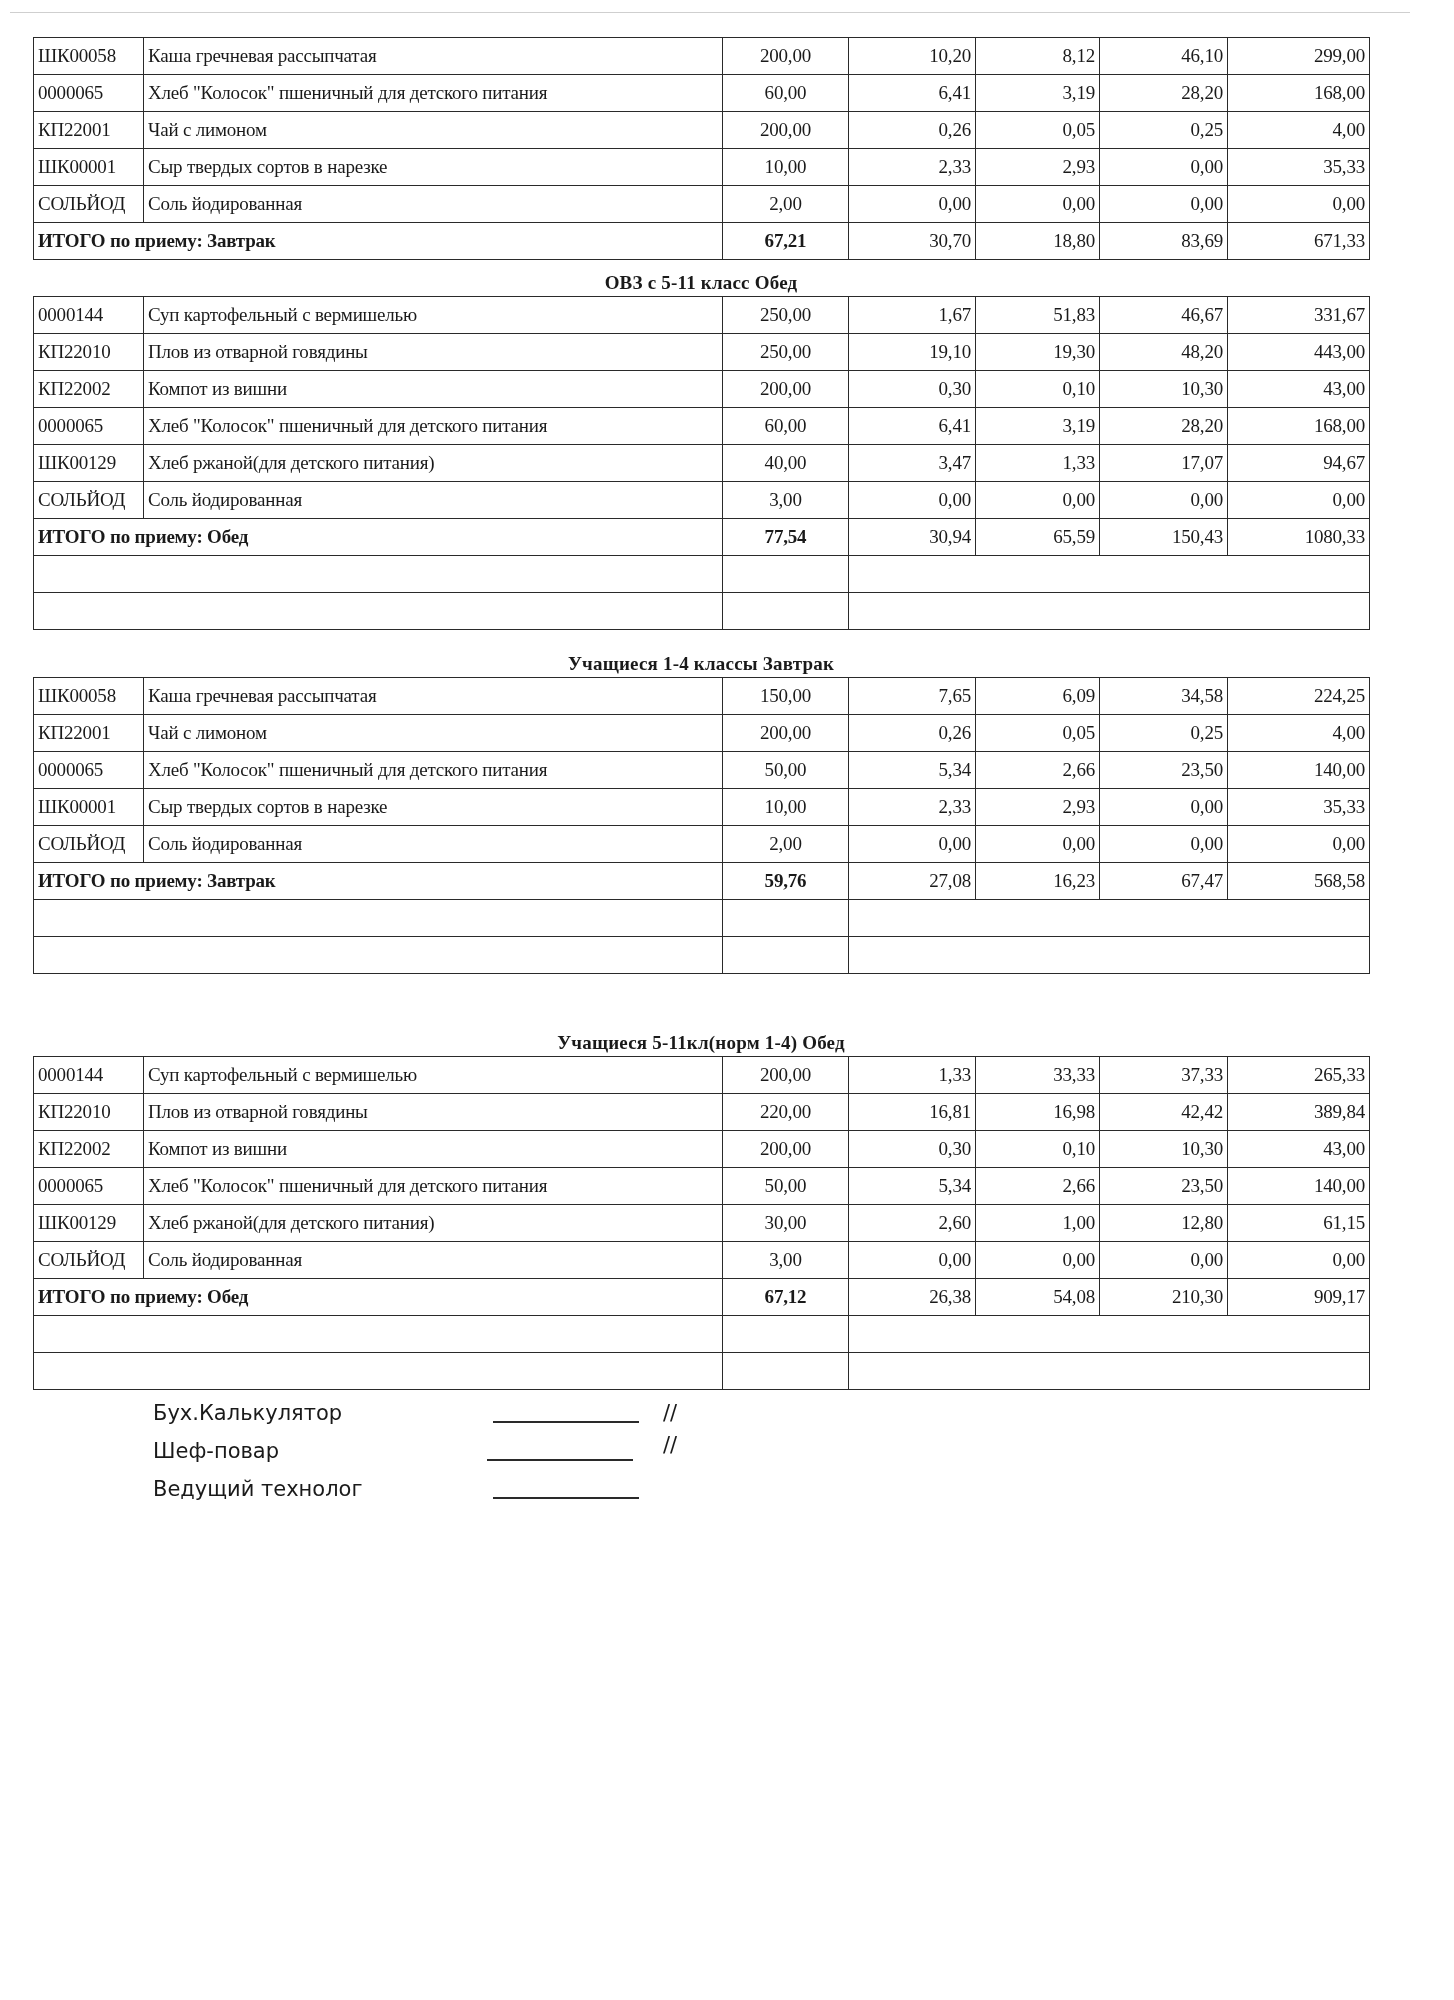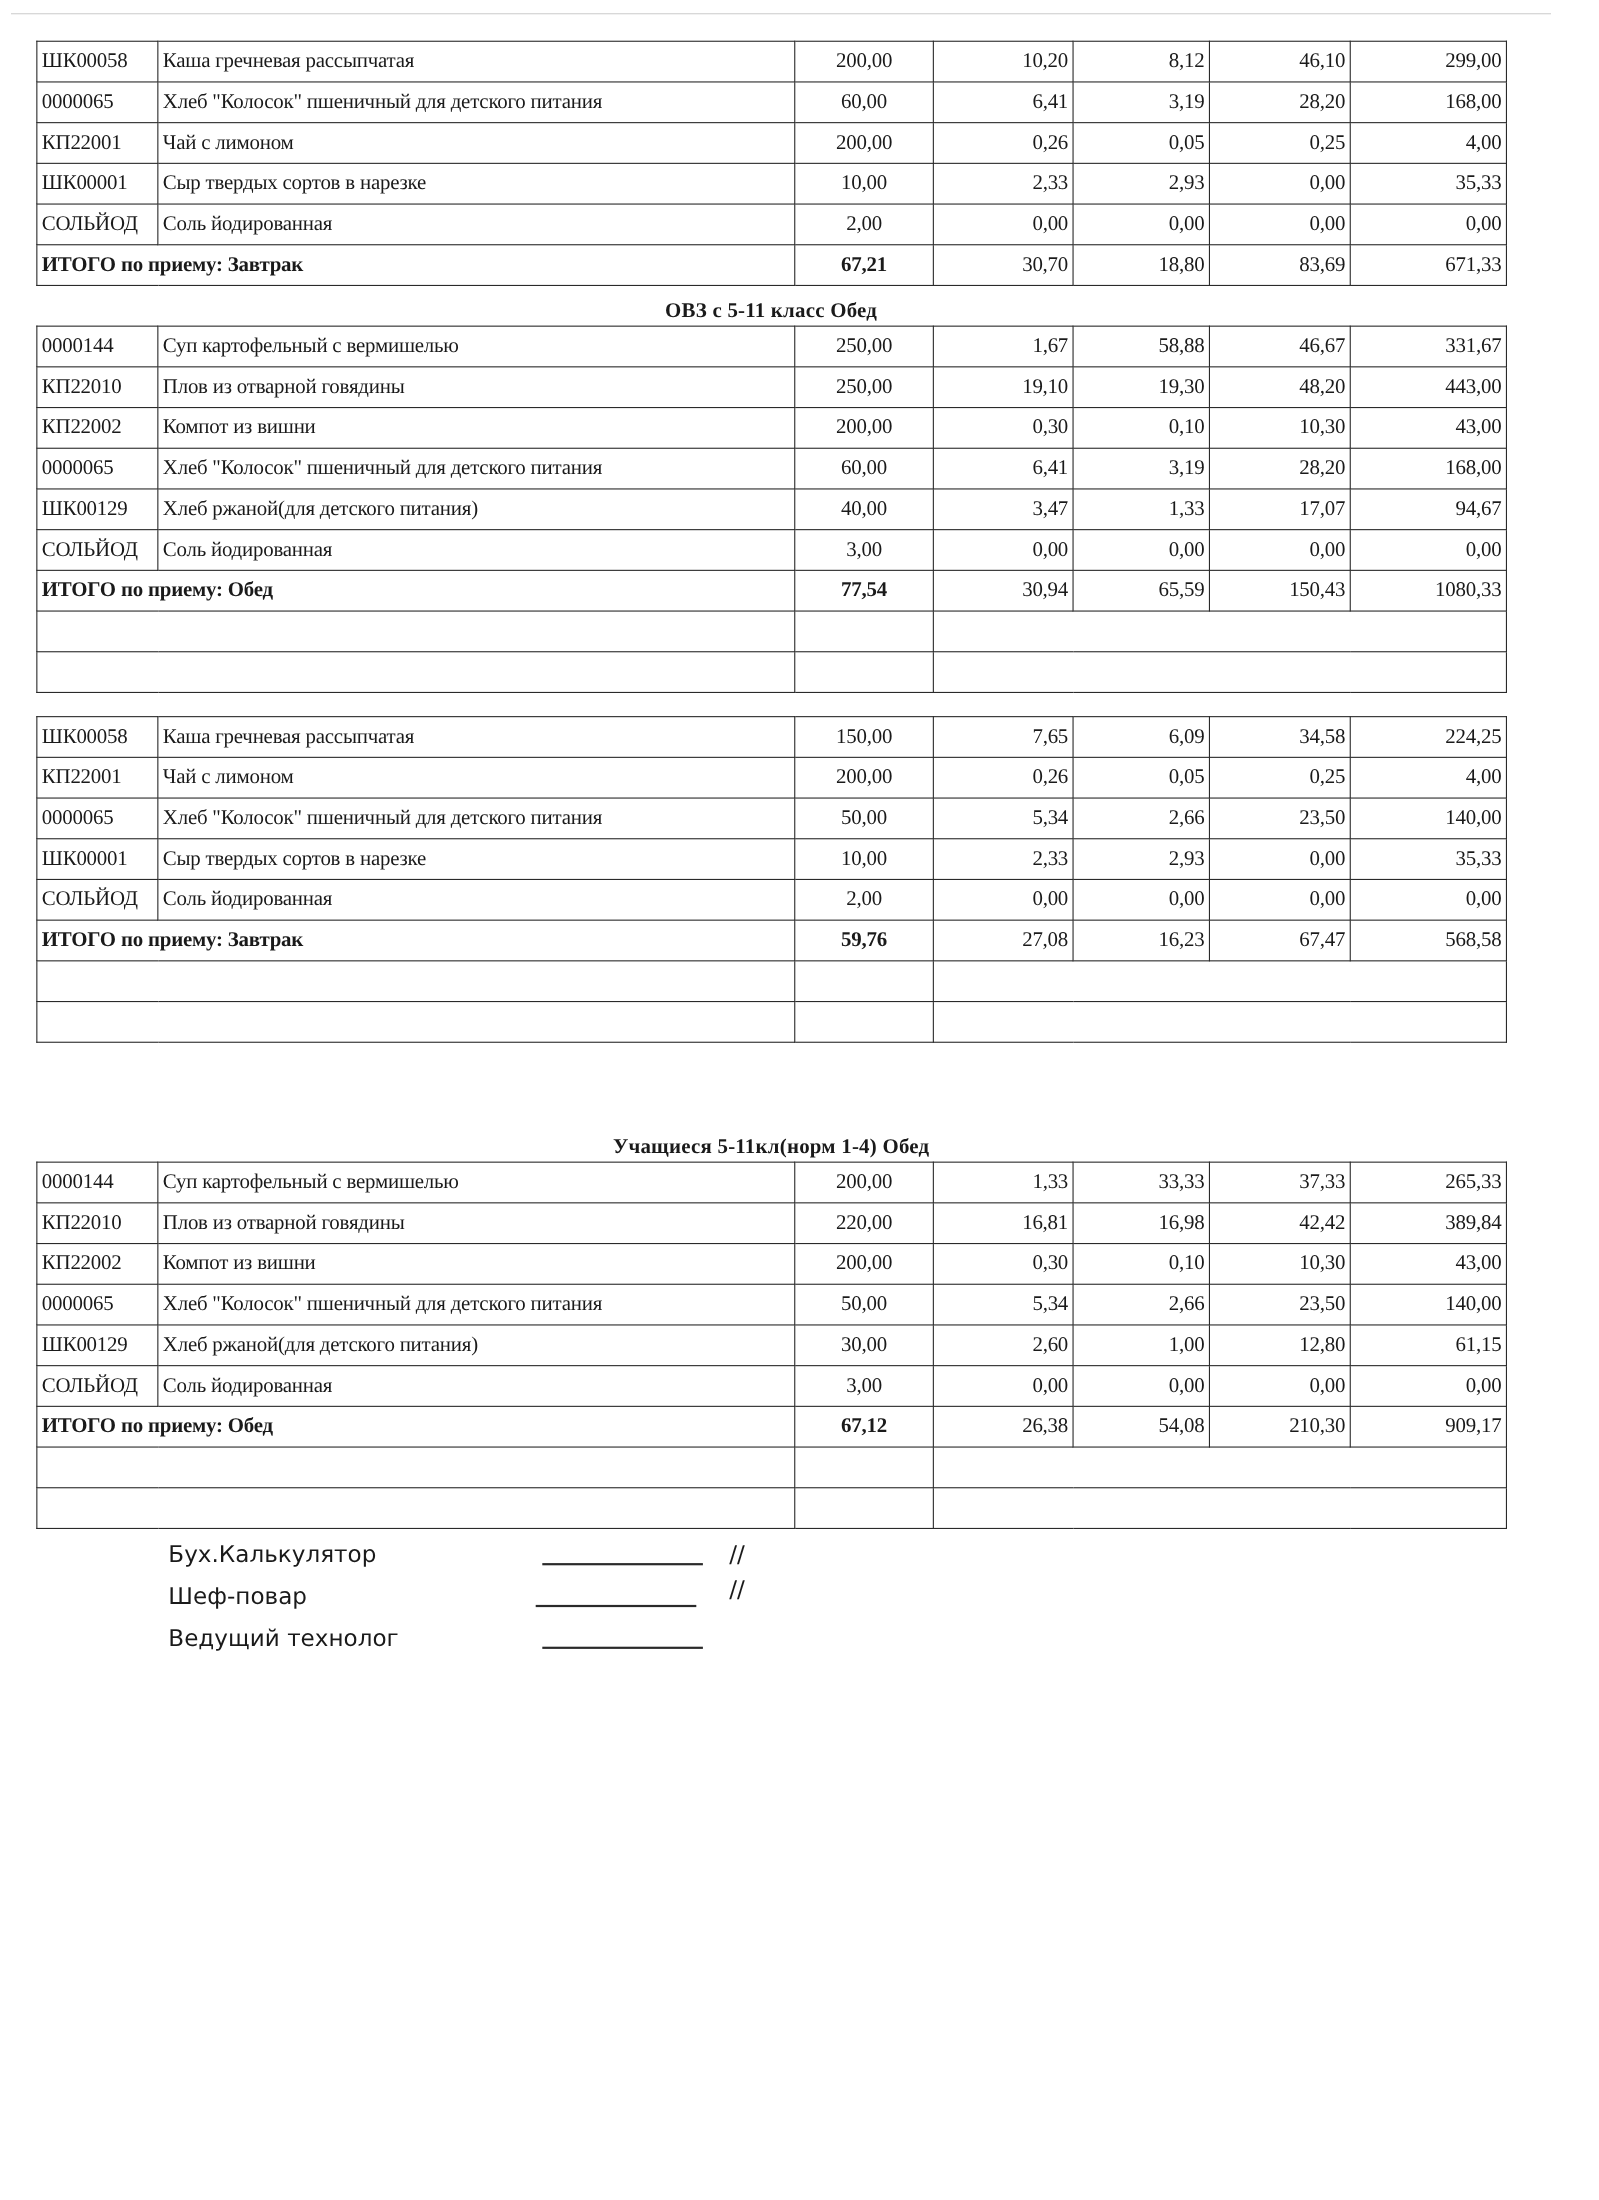--- a/index.html
+++ b/index.html
@@ -126,21 +126,21 @@
         <col style="width:124px">
         <col style="width:128px">
         <col style="width:142px">
     </colgroup>
     <tbody>
       <tr>
         <td class="code">0000144</td>
         <td class="name">Суп картофельный с вермишелью</td>
         <td class="weight">250,00</td>
         <td class="num">1,67</td>
-        <td class="num">58,88</td>
+        <td class="num">51,83</td>
         <td class="num">46,67</td>
         <td class="num">331,67</td>
       </tr>
       <tr>
         <td class="code">КП22010</td>
         <td class="name">Плов из отварной говядины</td>
         <td class="weight">250,00</td>
         <td class="num">19,10</td>
         <td class="num">19,30</td>
         <td class="num">48,20</td>
@@ -198,20 +198,21 @@
       <tr>
         <td colspan="2"></td>
         <td></td>
         <td colspan="4"></td>
       </tr>
     </tbody>
   </table>
 </div>
 
 <div class="section" style="top:651px;">
+  <div class="section-title">Учащиеся 1-4 классы Завтрак</div>
   <table class="menu">
     <colgroup>
       <col style="width:110px">
         <col style="width:579px">
         <col style="width:126px">
       <col style="width:127px">
         <col style="width:124px">
         <col style="width:128px">
         <col style="width:142px">
     </colgroup>

